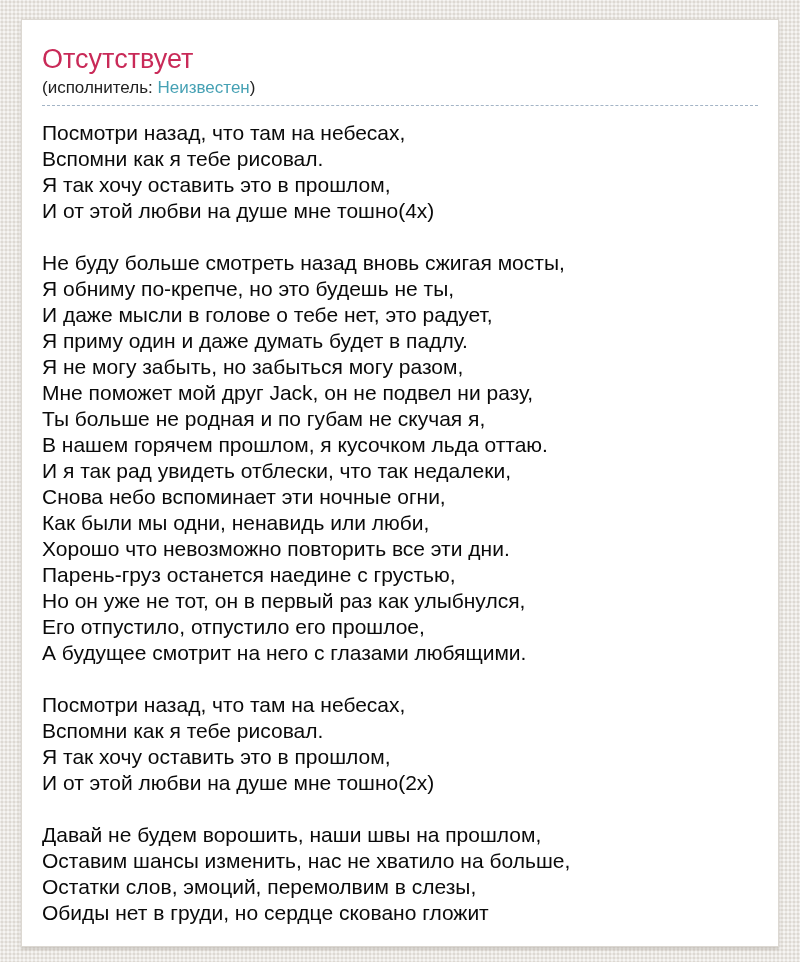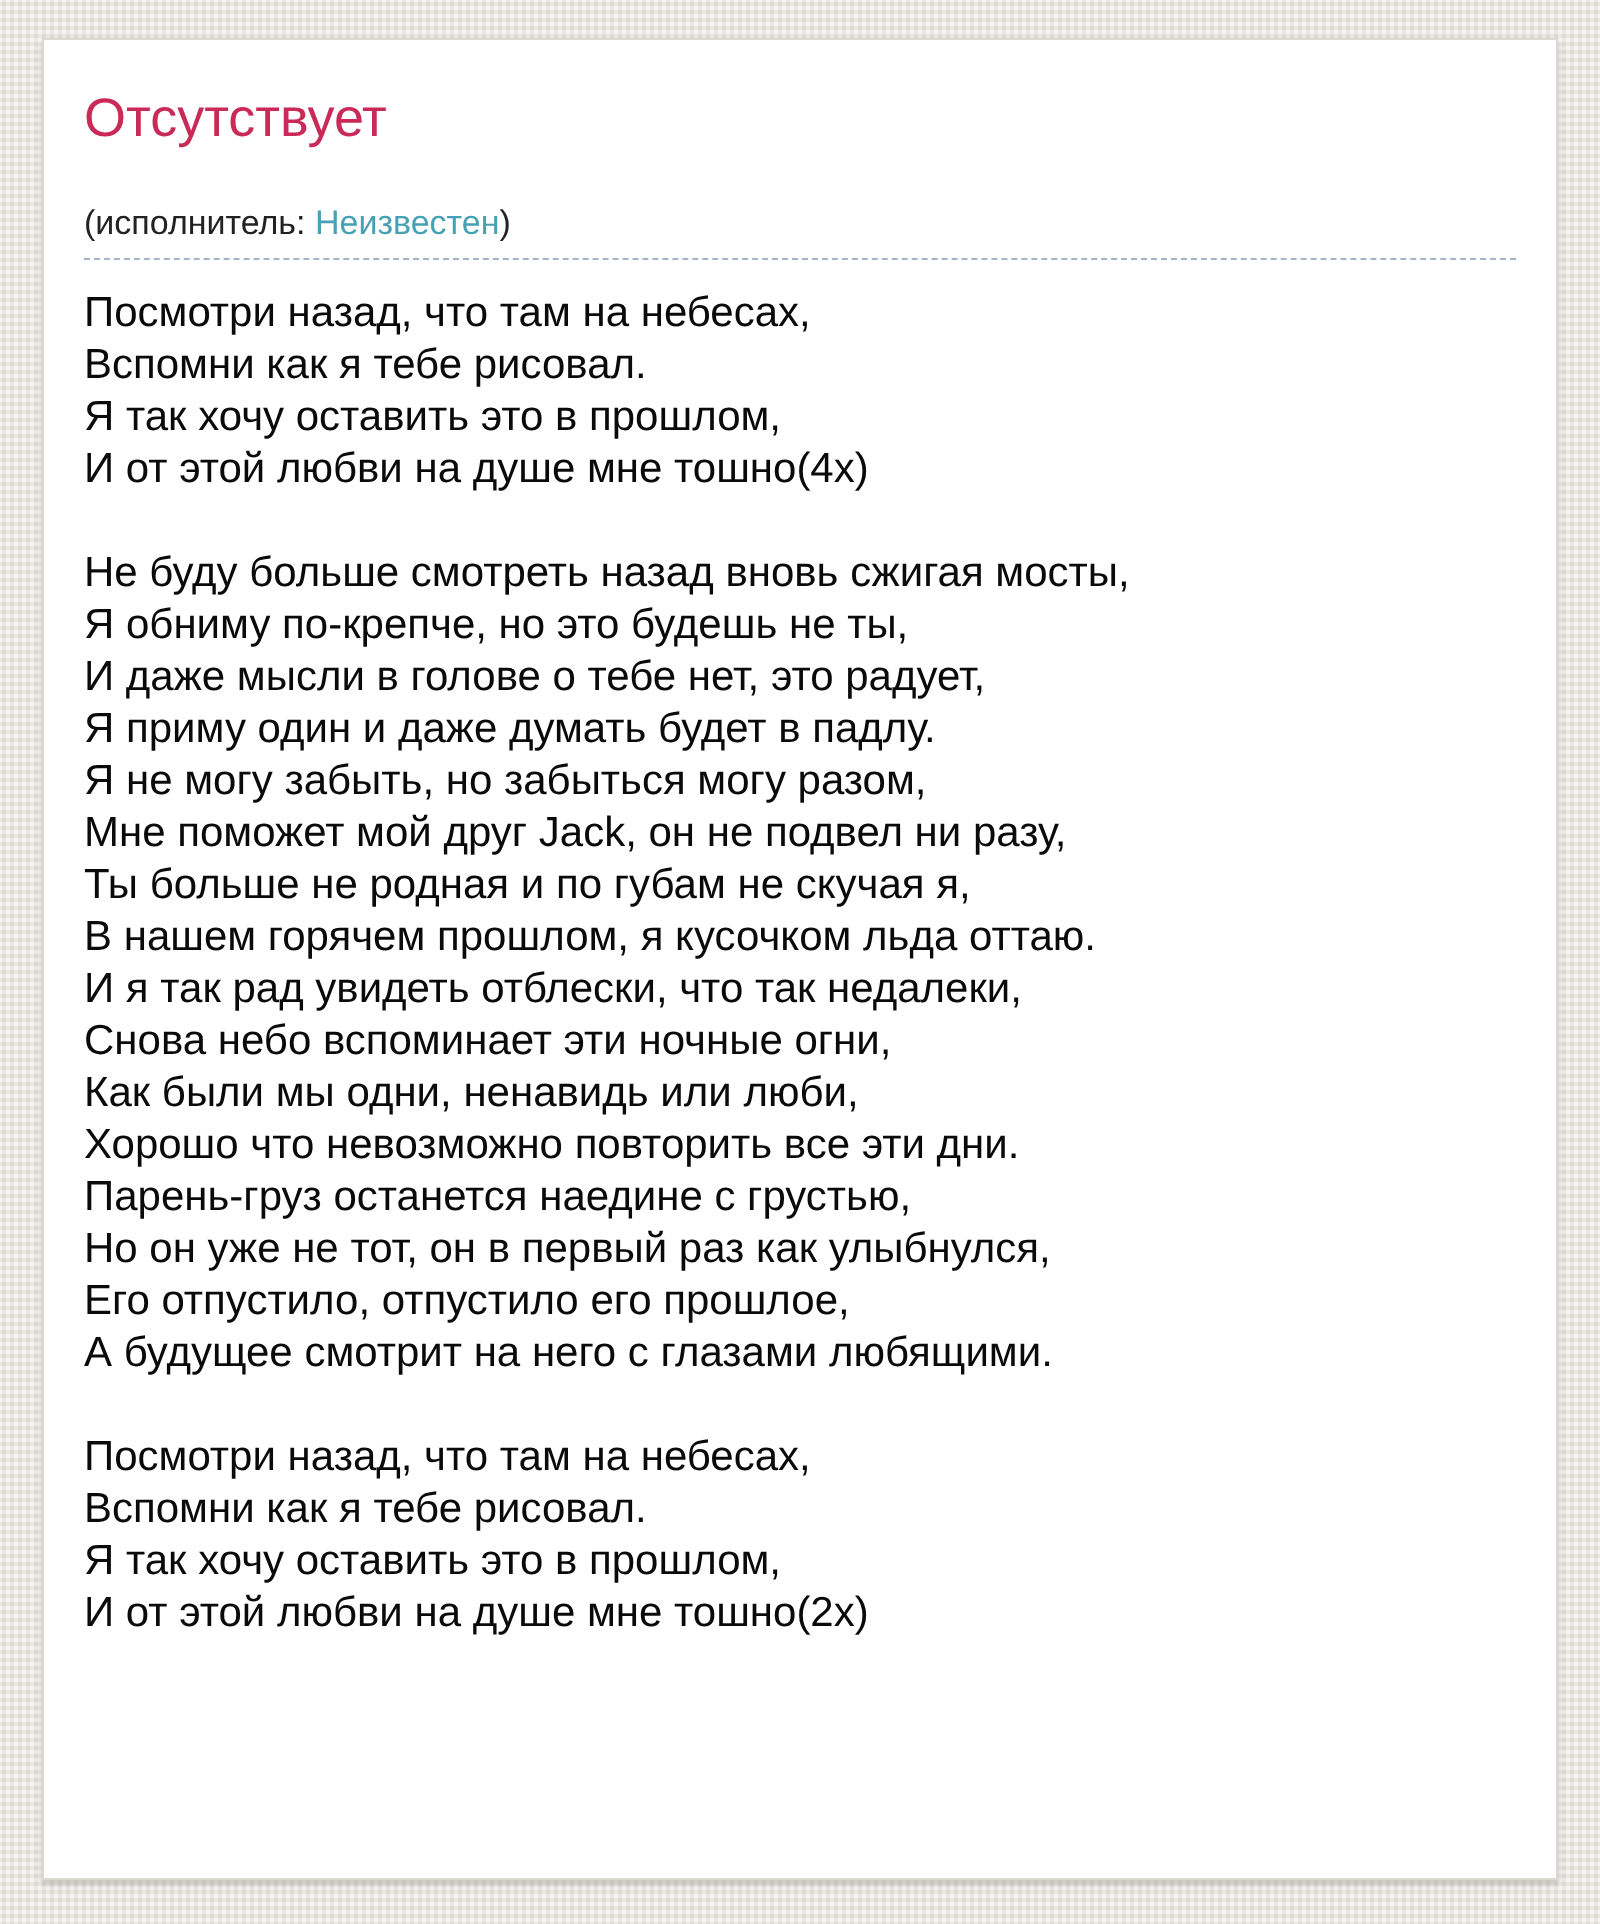--- a/index.html
+++ b/index.html
@@ -6,21 +6,21 @@
   :root {
     --title-color: #c92a58;
     --link-color: #46a1b4;
     --separator-color: #a3b4c6;
     --page-bg: #ebe8e4;
     --card-bg: #ffffff;
     --card-border: #dcd8d2;
     --body-text: #0a0a0a;
     --subtitle-text: #222222;
   }
-  * { box-sizing: border-box; margin-top: 24px; }
+  * { box-sizing: border-box; }
   html, body {
     margin: 0;
     padding: 0;
   }
   body {
     width: 800px;
     height: 962px;
     font-family: "Liberation Sans", "DejaVu Sans", sans-serif;
     background-color: var(--page-bg);
     background-image:
@@ -97,14 +97,18 @@
 Как были мы одни, ненавидь или люби,
 Хорошо что невозможно повторить все эти дни.
 Парень-груз останется наедине с грустью,
 Но он уже не тот, он в первый раз как улыбнулся,
 Его отпустило, отпустило его прошлое,
 А будущее смотрит на него с глазами любящими.</p>
     <p>Посмотри назад, что там на небесах,
 Вспомни как я тебе рисовал.
 Я так хочу оставить это в прошлом,
 И от этой любви на душе мне тошно(2x)</p>
+    <p>Давай не будем ворошить, наши швы на прошлом,
+Оставим шансы изменить, нас не хватило на больше,
+Остатки слов, эмоций, перемолвим в слезы,
+Обиды нет в груди, но сердце сковано гложит</p>
   </div>
 </div>
 
 </body></html>

